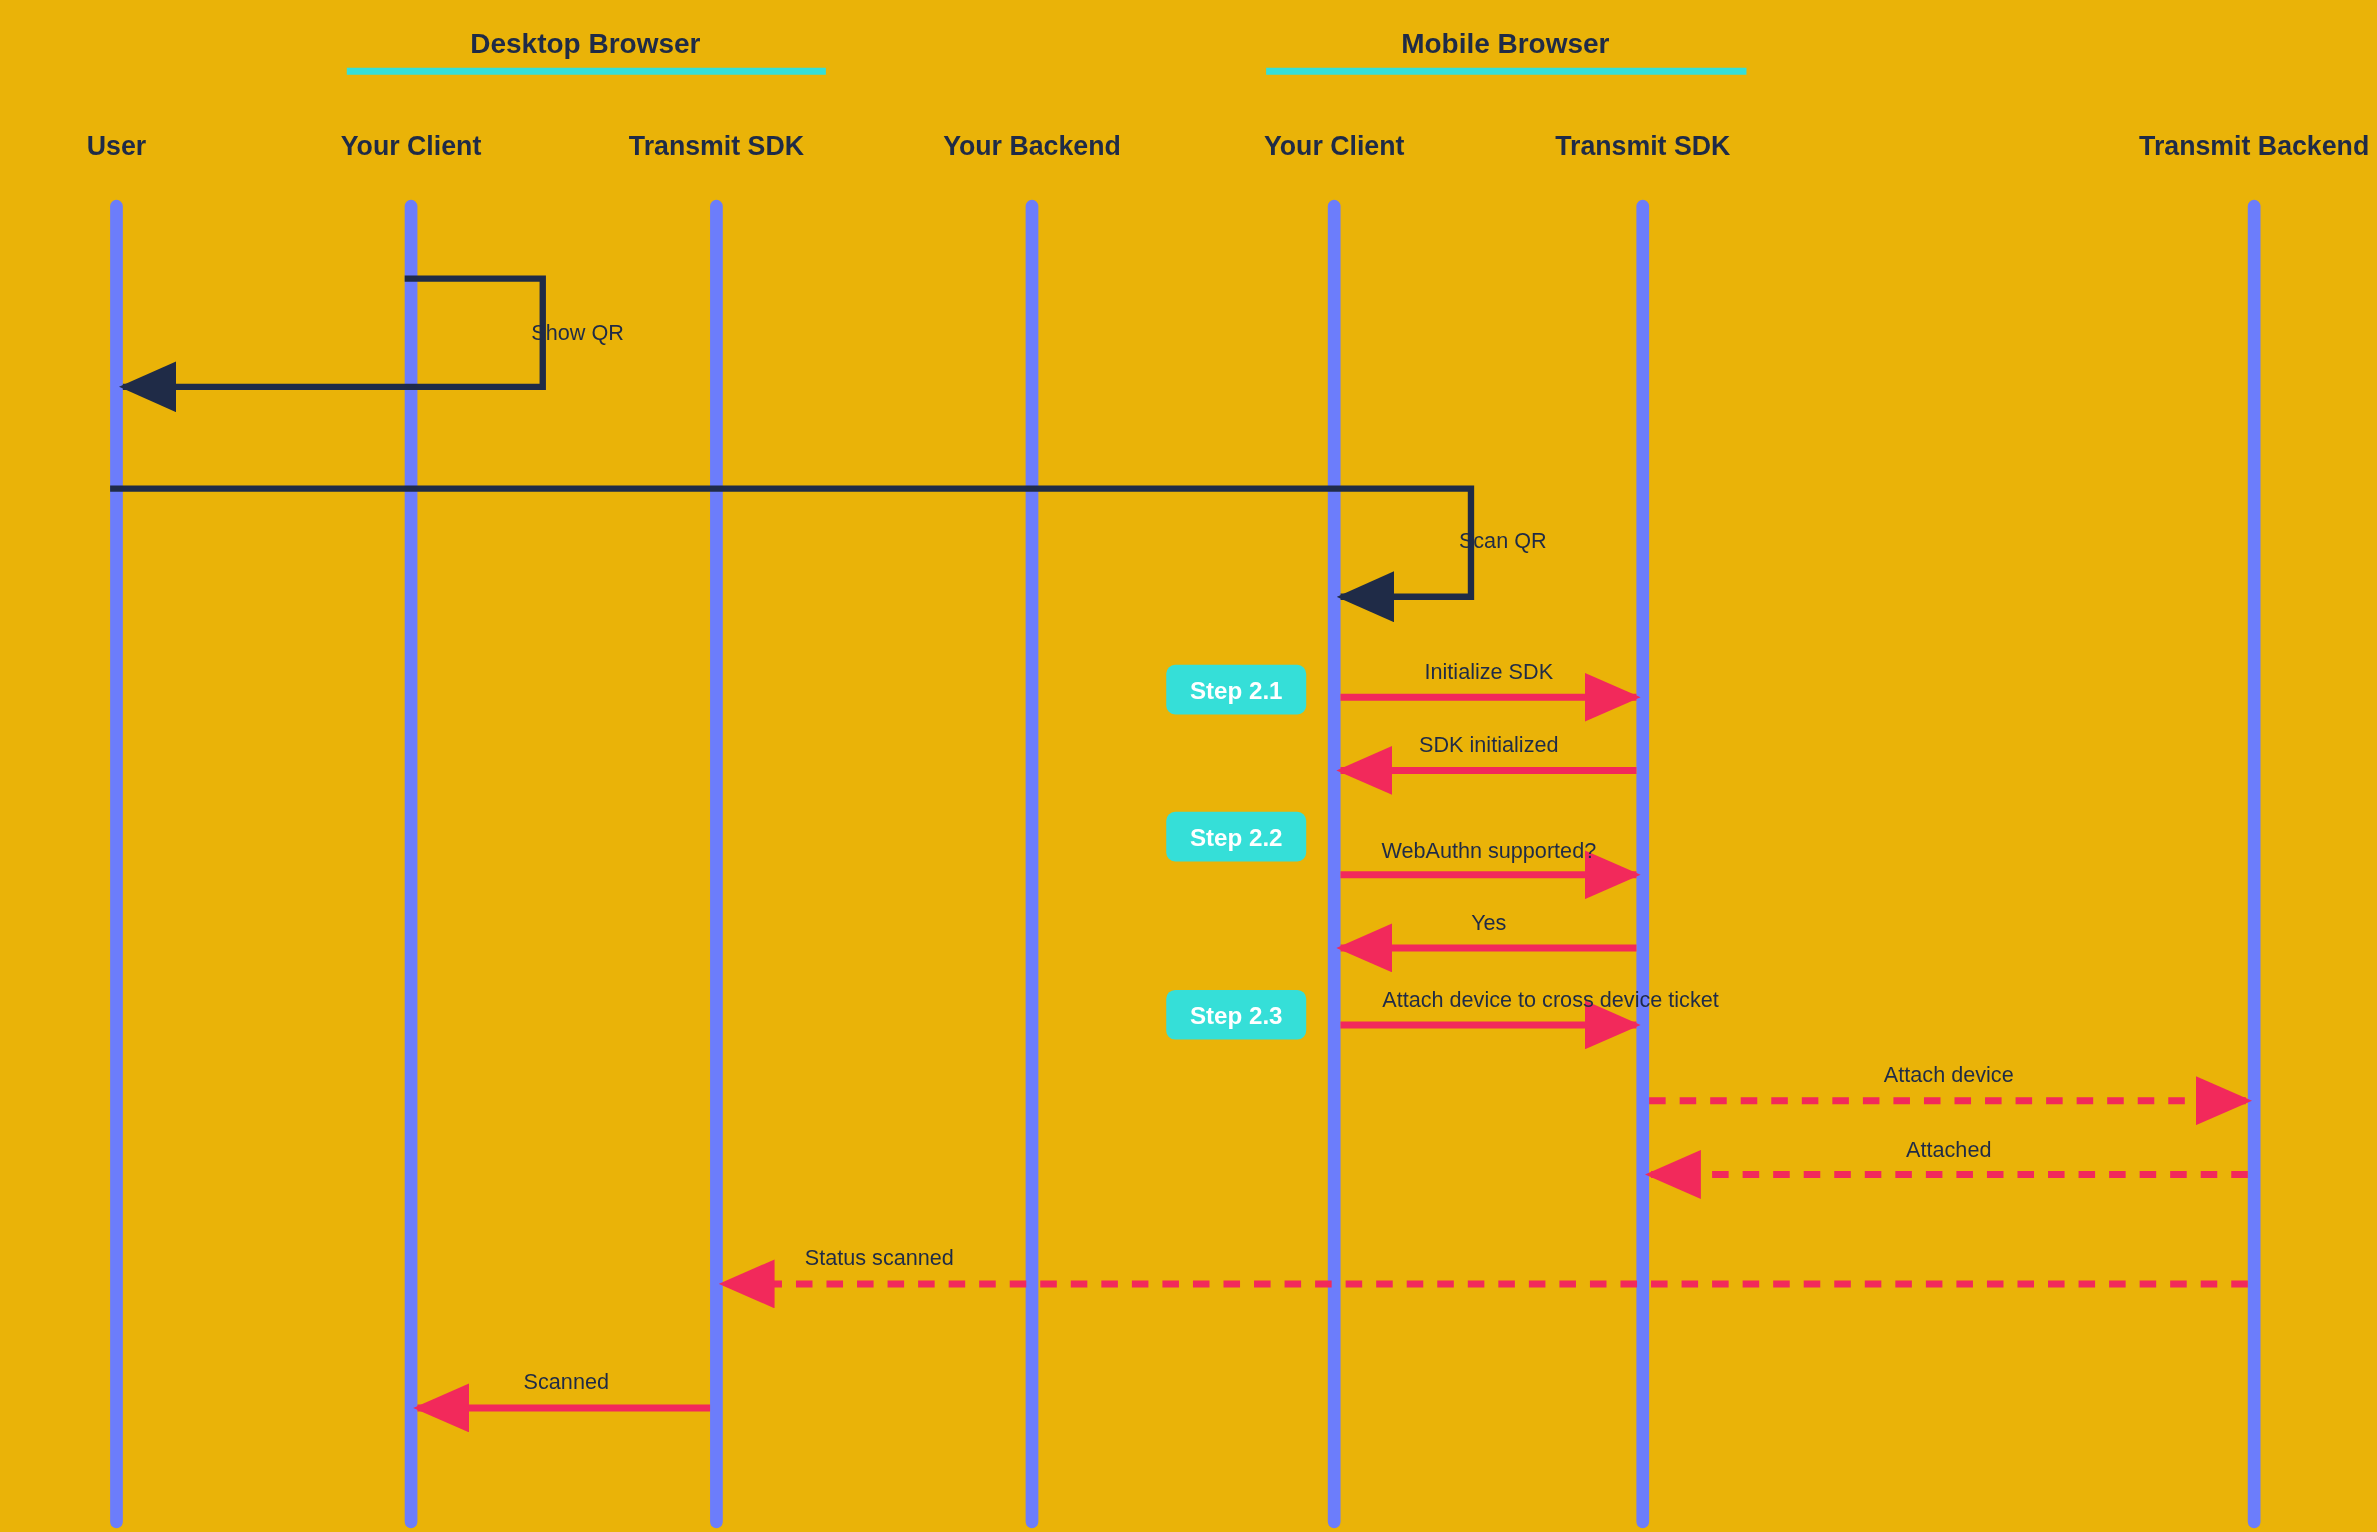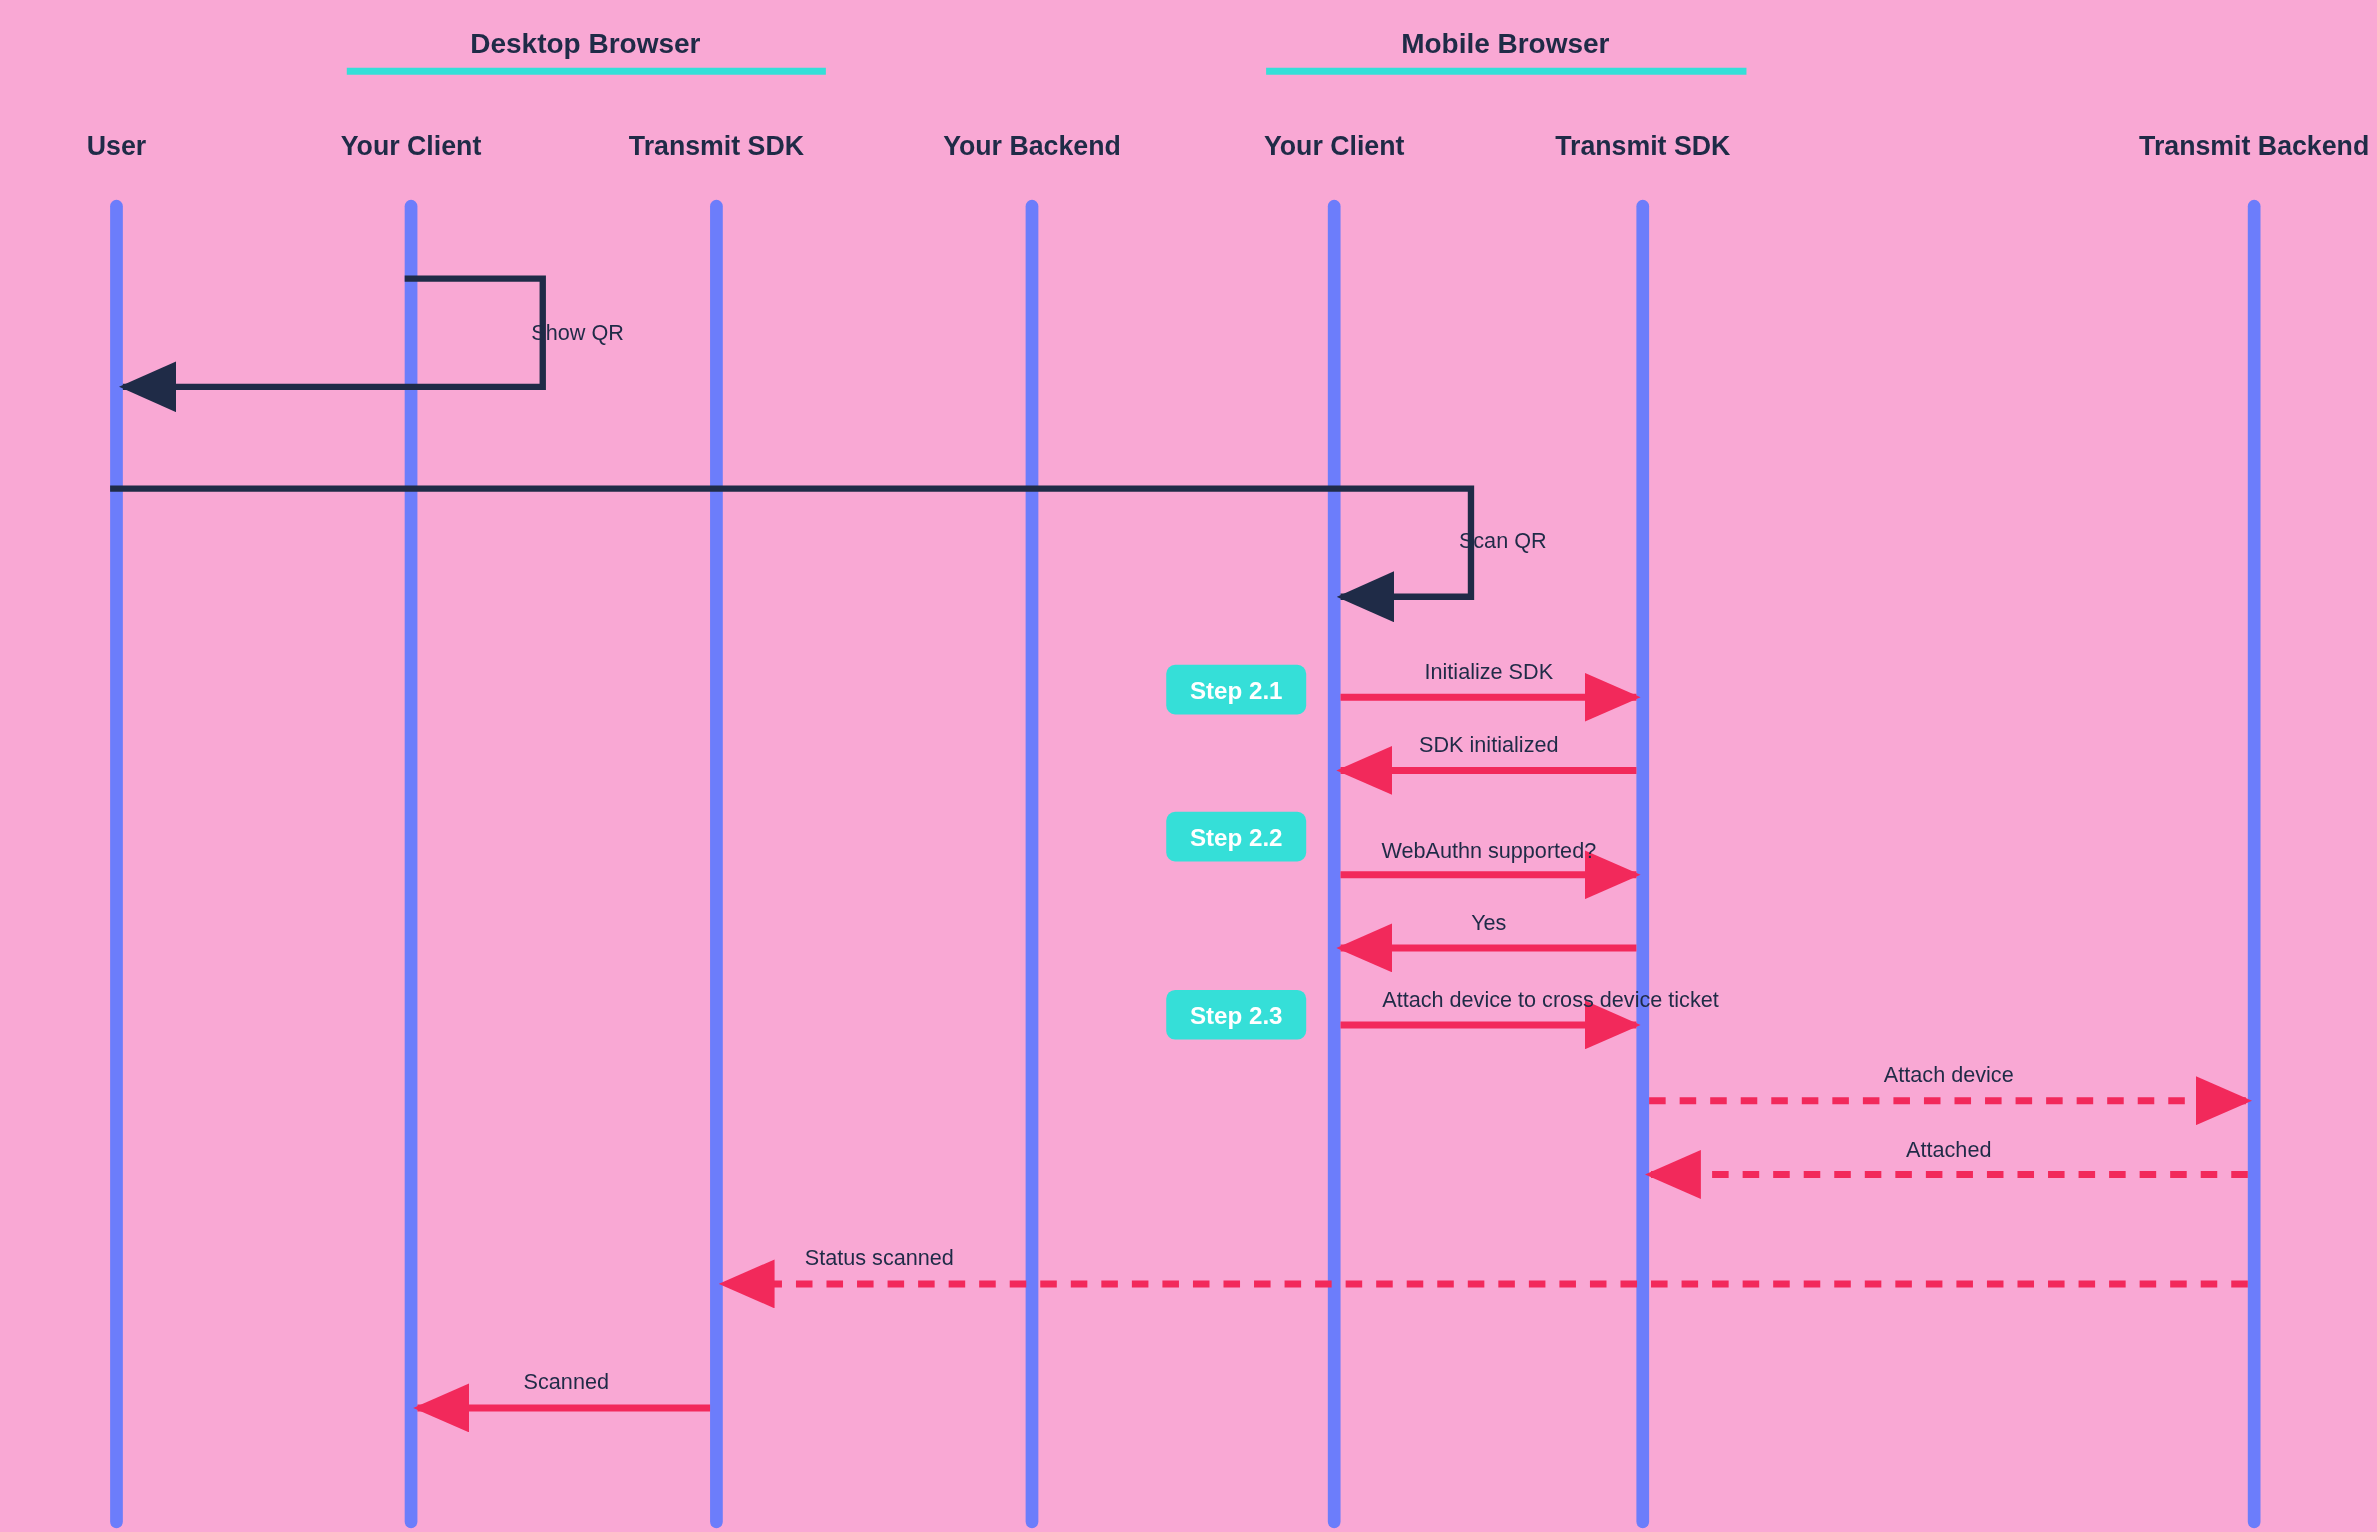--- a/index.html
+++ b/index.html
@@ -7,21 +7,21 @@
     padding: 0;
     background: #ffffff;
   }
   body {
     font-family: "Liberation Sans", sans-serif;
   }
   #diagram-root {
     position: relative;
     width: 2377px;
     height: 1532px;
-    background: #f9a8d4;
+    background: #eab308;
     overflow: hidden;
   }
   svg.seq-svg {
     position: absolute;
     left: 0;
     top: 0;
     width: 2377px;
     height: 1532px;
     display: block;
   }

